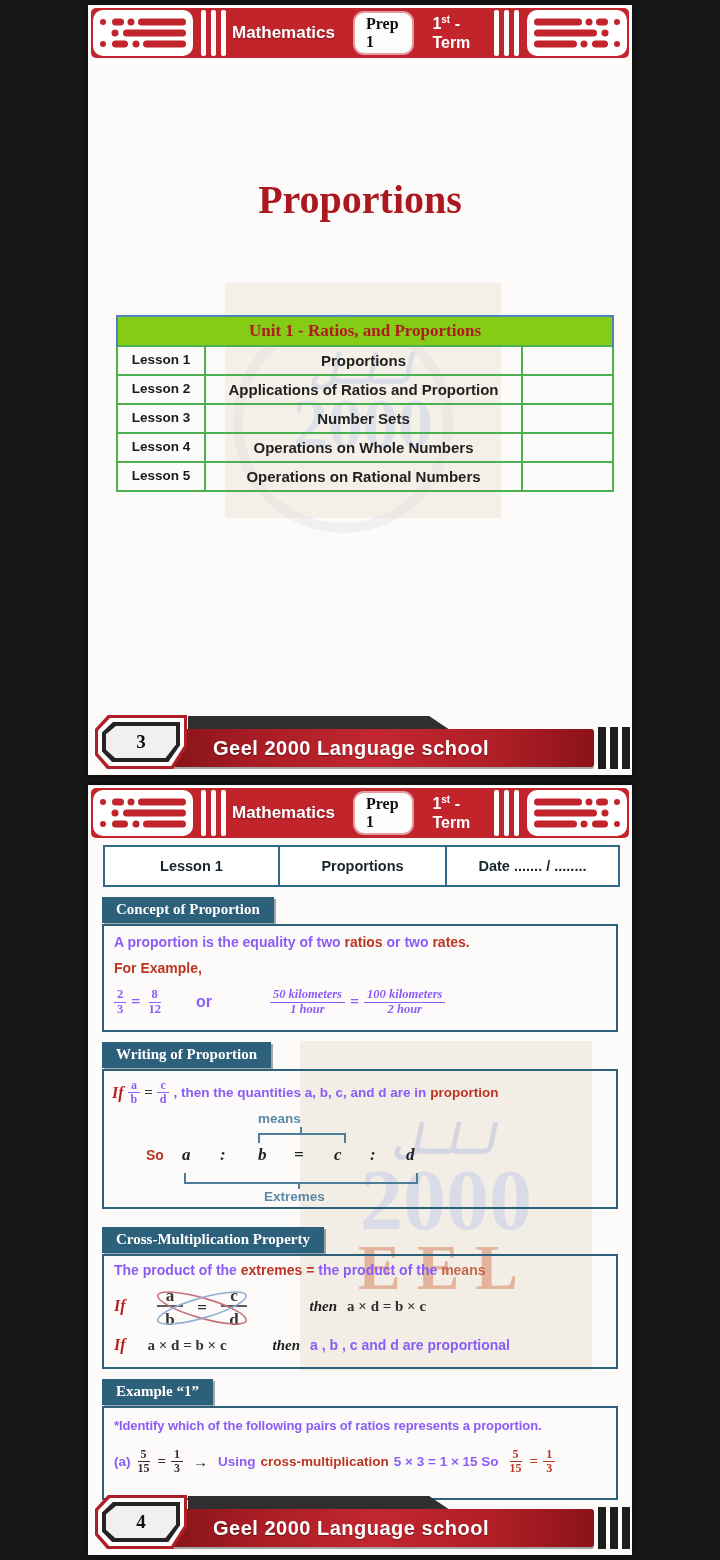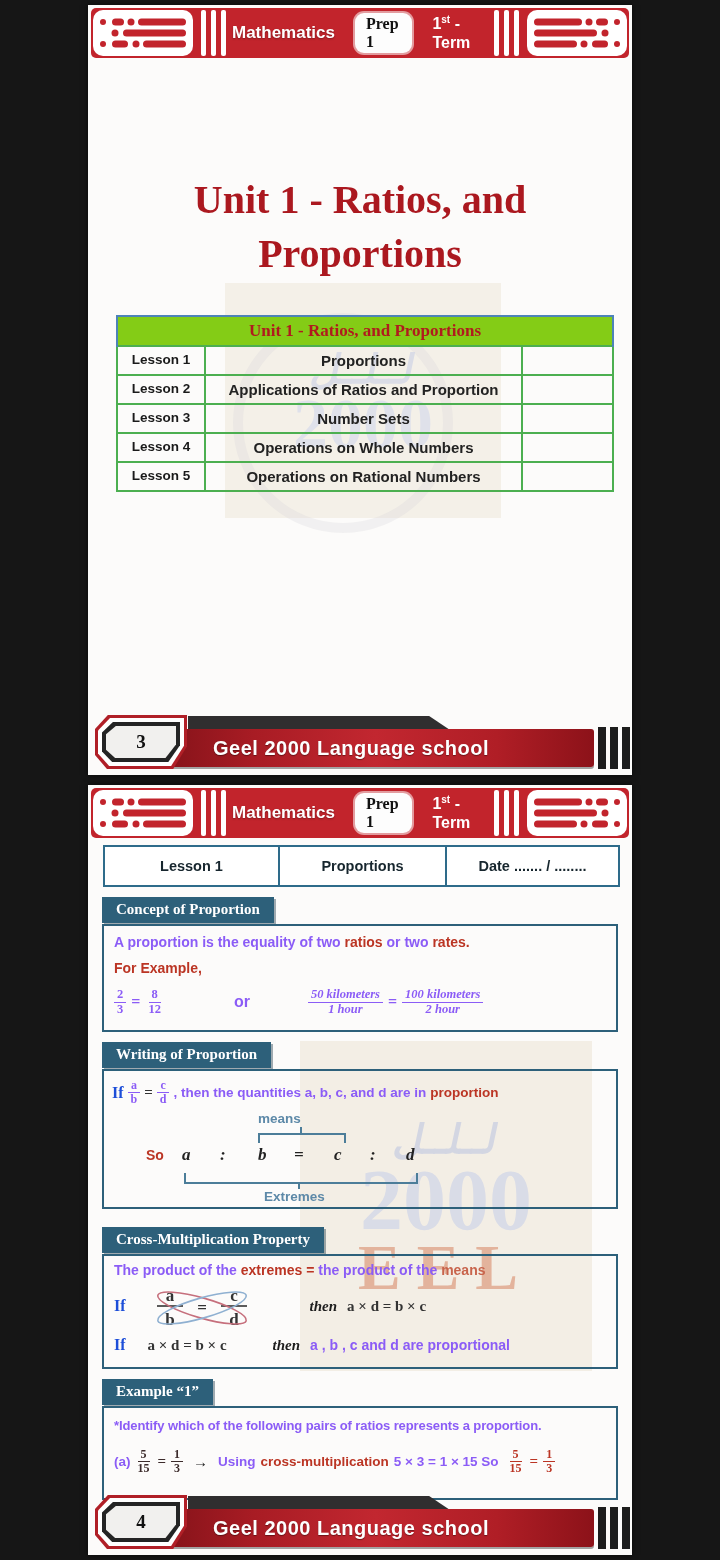--- a/index.html
+++ b/index.html
@@ -129,21 +129,21 @@
   .wd-label{font-family:"Liberation Sans",sans-serif;font-style:normal;font-weight:bold;font-size:13.5px;}
   .brk-top{position:absolute;border:2px solid #4c7d99;border-bottom:none;height:8px;}
   .brk-bot{position:absolute;border:2px solid #4c7d99;border-top:none;height:9px;}
   .tick{position:absolute;width:2px;background:#4c7d99;}
 
   
   #cross-box{top:469px;height:111px;}
   .xb-line1{position:absolute;left:10px;top:6px;font-size:14px;font-weight:bold;}
   .xb-line2{position:absolute;left:10px;top:24px;right:10px;display:flex;align-items:center;}
   .xb-line3{position:absolute;left:10px;top:80px;right:10px;display:flex;align-items:center;}
-  .if-w{font-family:"Liberation Serif",serif;font-weight:bold;font-size:16px;color:#1d4ed8;}
+  .if-w{font-family:"Liberation Serif",serif;font-weight:bold;font-style:italic;font-size:16px;color:#b91c1c;}
   .then-w{font-family:"Liberation Serif",serif;font-weight:bold;font-style:italic;font-size:15px;color:#1d1d1d;}
   .eq-serif{font-family:"Liberation Serif",serif;font-weight:bold;font-size:15px;color:#333;}
 
   
   #example-box{top:621px;height:90px;}
   .ex-line1{position:absolute;left:10px;top:10px;font-size:13px;font-weight:bold;letter-spacing:-0.1px;}
   .ex-line2{position:absolute;left:10px;top:40px;right:6px;display:flex;align-items:center;}
   .ex-line2 .frac{font-size:12px;}
   .arrow{font-size:15px;margin:0 10px;color:#222;}
 </style>
@@ -202,21 +202,20 @@
     </div>
   </div>
 
   <div class="wm" style="left:137px;top:278px;width:276px;height:235px;opacity:.45;">
     <div class="wm-circle"></div>
     <div class="wm-ar">لــلــل</div>
     <div class="wm-2000" style="font-size:70px;">2000</div>
   </div>
 
   <div class="unit-title">
-    <div>Unit 1 - Ratios, and</div>
     <div>Proportions</div>
   </div>
 
   <div class="toc">
     <div class="toc-head">Unit 1 - Ratios, and Proportions</div>
     <div class="toc-row">
       <div class="toc-lesson">Lesson 1</div>
       <div class="toc-title">Proportions</div>
       <div></div>
     </div>
@@ -333,21 +332,21 @@
     <div class="cb-line3">
       <span class="frac t-dark">
           <span class="fnum">2</span>
           <span class="fden">3</span>
         </span>
       <span class="cb-eq t-dark">=</span>
       <span class="frac t-dark">
           <span class="fnum">8</span>
           <span class="fden">12</span>
         </span>
-      <span class="bold t-dark" style="margin:0 58px 0 70px;">or</span>
+      <span class="bold t-dark" style="margin:0 58px 0 32px;">or</span>
       <span class="frac ital t-dark">
           <span class="fnum">50 kilometers</span>
           <span class="fden">1 hour</span>
         </span>
       <span class="cb-eq t-dark">=</span>
       <span class="frac ital t-dark">
           <span class="fnum">100 kilometers</span>
           <span class="fden">2 hour</span>
         </span>
     </div>

